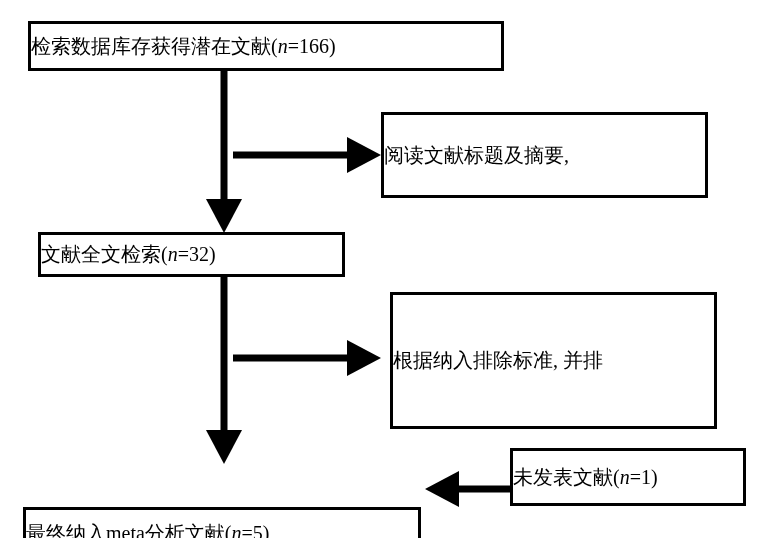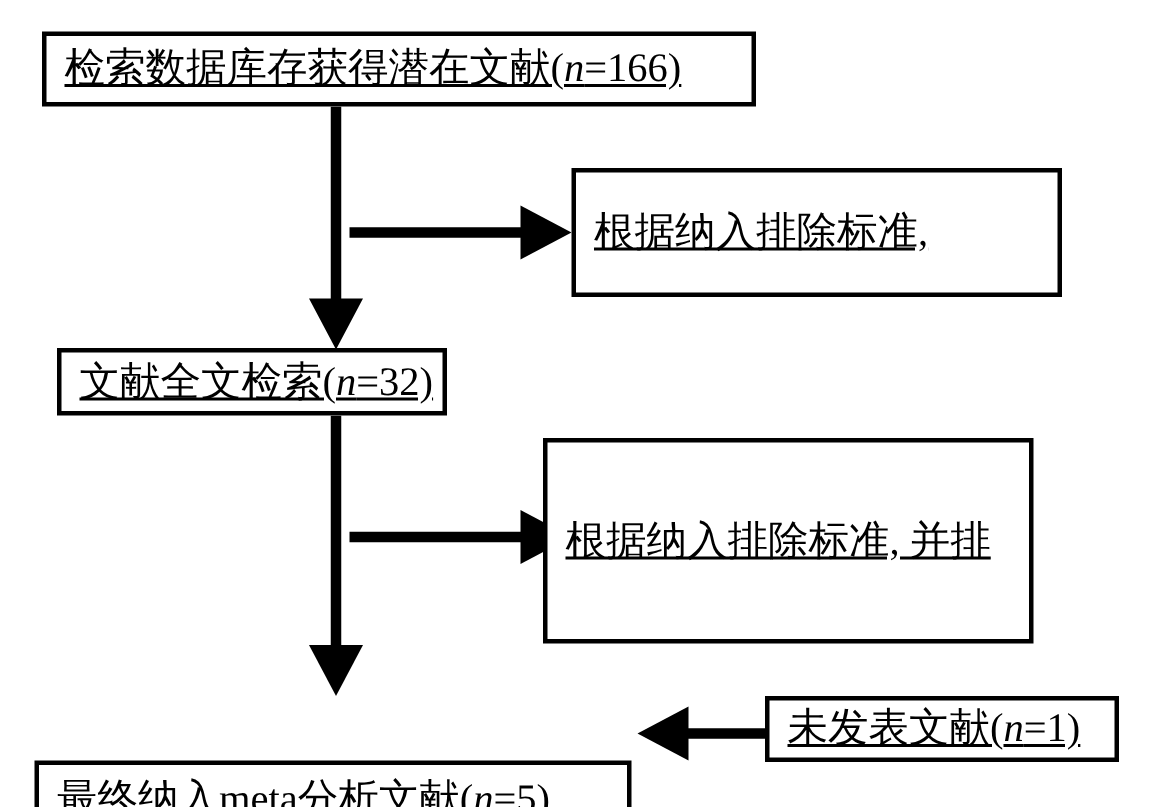--- a/index.html
+++ b/index.html
@@ -21,47 +21,45 @@
     border: 3px solid #000000;
     background: #ffffff;
     display: flex;
     flex-direction: column;
     justify-content: center;
     color: #000000;
   }
   .flow-box .line {
     display: block;
     white-space: nowrap;
-    font-size: 27px;
+    font-size: 20px;
     line-height: 1.32;
-    padding-left: 12px;
     padding-right: 10px;
-    text-decoration: underline;
   }
   .flow-box.center .line {
     text-align: left;
   }
   .em-n {
     font-style: italic;
   }
   svg.connectors {
     position: absolute;
     left: 0;
     top: 0;
     width: 779px;
     height: 538px;
     pointer-events: none;
   }
   
   #box-search   { left: 28px;  top: 21px;  width: 476px; height: 50px; }
   #box-exclude1 { left: 381px; top: 112px; width: 327px; height: 86px; }
-  #box-fulltext { left: 38px;  top: 232px; width: 260px; height: 45px; justify-content: center; }
-  #box-exclude2 { left: 362px; top: 292px; width: 327px; height: 137px; }
+  #box-fulltext { left: 38px;  top: 232px; width: 307px; height: 45px; justify-content: center; }
+  #box-exclude2 { left: 390px; top: 292px; width: 327px; height: 137px; }
   #box-final    { left: 23px;  top: 463px; width: 398px; height: 52px; margin-top: 44px; }
-  #box-unpub    { left: 510px; top: 464px; width: 236px; height: 44px; }
+  #box-unpub    { left: 510px; top: 448px; width: 236px; height: 58px; }
 </style>
 </head>
 <body>
 
 <div id="flowchart-root">
 
   <svg class="connectors" viewBox="0 0 779 538" xmlns="http://www.w3.org/2000/svg">
 
     <g>
       <line x1="224" y1="71" x2="224" y2="216" stroke="#000" stroke-width="7"></line>
@@ -87,21 +85,21 @@
       <line x1="510" y1="489" x2="450" y2="489" stroke="#000" stroke-width="7"></line>
       <polygon points="425,489 459,471 459,507" fill="#000"></polygon>
     </g>
   </svg>
 
   <div class="flow-box center" id="box-search">
     <span class="line">检索数据库存获得潜在文献(<i class="em-n">n</i>=166)</span>
   </div>
 
   <div class="flow-box" id="box-exclude1">
-    <span class="line">根据纳入排除标准,</span>
+    <span class="line">阅读文献标题及摘要,</span>
   </div>
 
   <div class="flow-box center" id="box-fulltext">
     <span class="line">文献全文检索(<i class="em-n">n</i>=32)</span>
   </div>
 
   <div class="flow-box" id="box-exclude2">
     <span class="line">根据纳入排除标准, 并排</span>
   </div>
 

